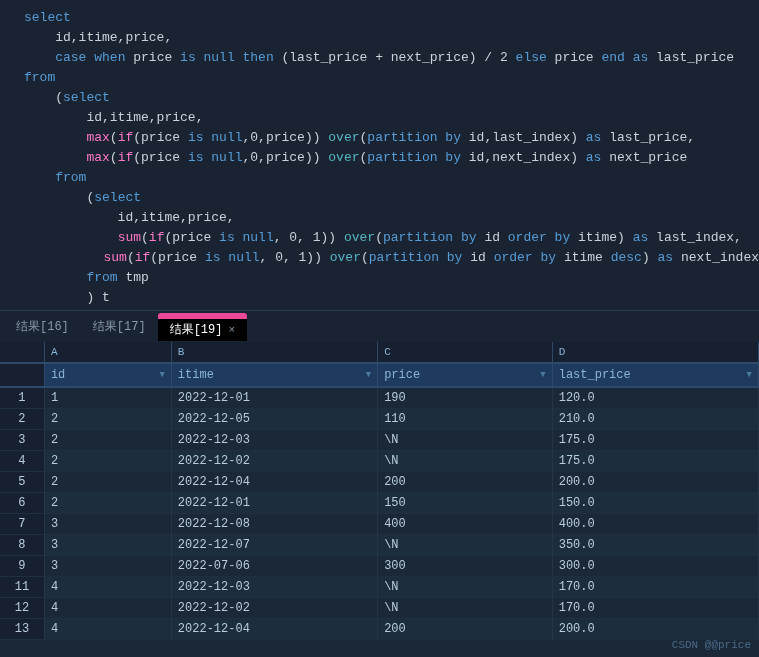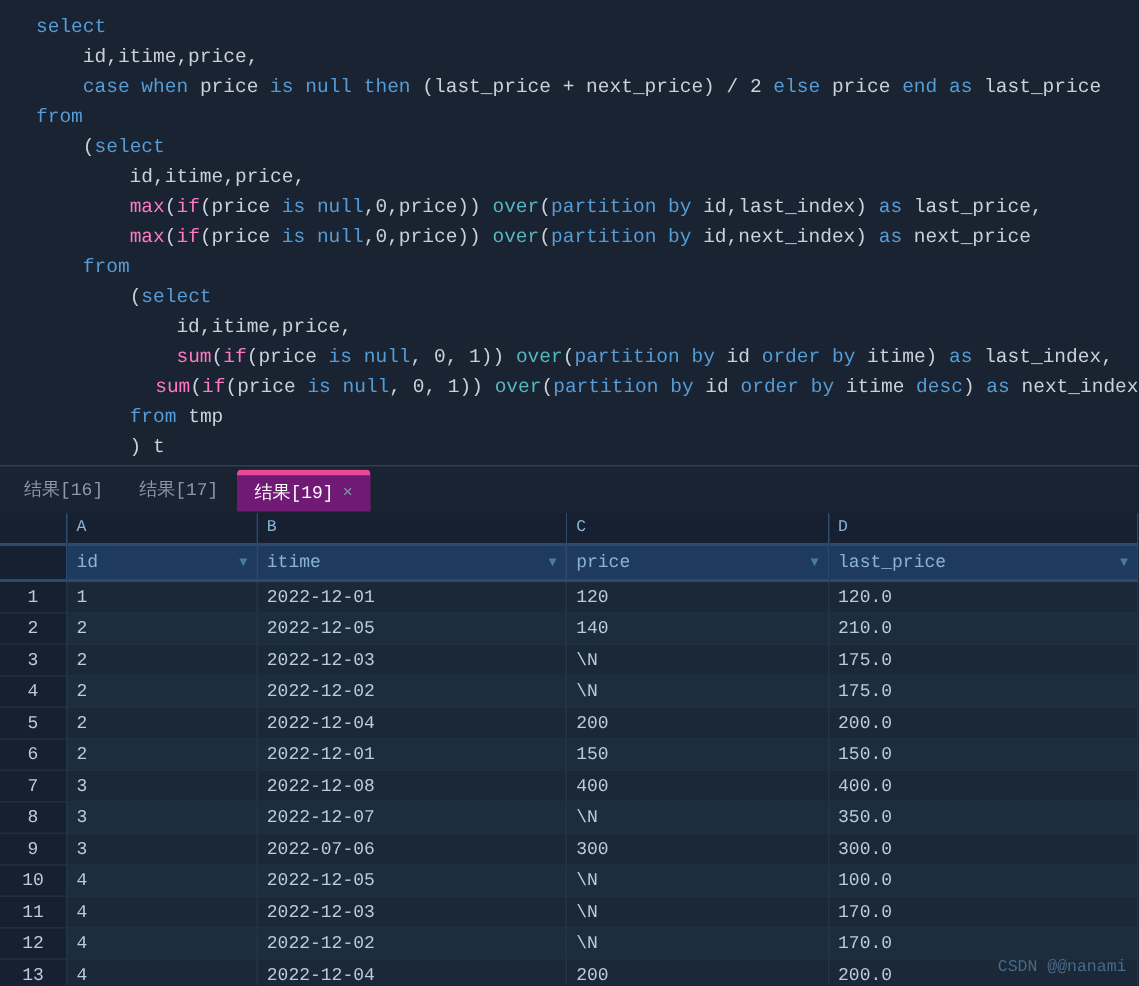--- a/index.html
+++ b/index.html
@@ -70,23 +70,23 @@
       font-size: 12px;
       color: #8899aa;
       cursor: pointer;
       border-radius: 3px 3px 0 0;
       height: 28px;
       white-space: nowrap;
       text-align: center;
     }
 
     .tab.active {
-      background: #701a75;
+      background: #000000;
       color: #ffffff;
-      border-top: 4px solid #ec4899;
+      border-top: 6px solid #ec4899;
     }
 
     .tab .close-btn {
       margin-left: 6px;
       color: #8899aa;
       font-size: 11px;
     }
 
     
     .table-container {
@@ -331,28 +331,28 @@
             <span class="filter-icon">▼</span>
           </div>
         </th>
       </tr>
     </thead>
     <tbody id="table-body">
     <tr>
       <td class="row-num-col">1</td>
       <td>1</td>
       <td>2022-12-01</td>
-      <td>120</td>
+      <td>190</td>
       <td>120.0</td>
     </tr>
         <tr>
       <td class="row-num-col">2</td>
       <td>2</td>
       <td>2022-12-05</td>
-      <td>140</td>
+      <td>110</td>
       <td>210.0</td>
     </tr>
         <tr>
       <td class="row-num-col">3</td>
       <td>2</td>
       <td>2022-12-03</td>
       <td>\N</td>
       <td>175.0</td>
     </tr>
         <tr>
@@ -391,27 +391,20 @@
       <td>350.0</td>
     </tr>
         <tr>
       <td class="row-num-col">9</td>
       <td>3</td>
       <td>2022-07-06</td>
       <td>300</td>
       <td>300.0</td>
     </tr>
         <tr>
-      <td class="row-num-col">10</td>
-      <td>4</td>
-      <td>2022-12-05</td>
-      <td>\N</td>
-      <td>100.0</td>
-    </tr>
-        <tr>
       <td class="row-num-col">11</td>
       <td>4</td>
       <td>2022-12-03</td>
       <td>\N</td>
       <td>170.0</td>
     </tr>
         <tr>
       <td class="row-num-col">12</td>
       <td>4</td>
       <td>2022-12-02</td>
@@ -421,14 +414,14 @@
         <tr>
       <td class="row-num-col">13</td>
       <td>4</td>
       <td>2022-12-04</td>
       <td>200</td>
       <td>200.0</td>
     </tr>
       </tbody>
   </table>
 
-  <div class="watermark">CSDN @@nanami</div>
+  <div class="watermark">CSDN @@price</div>
 </div>
 
 </body></html>

